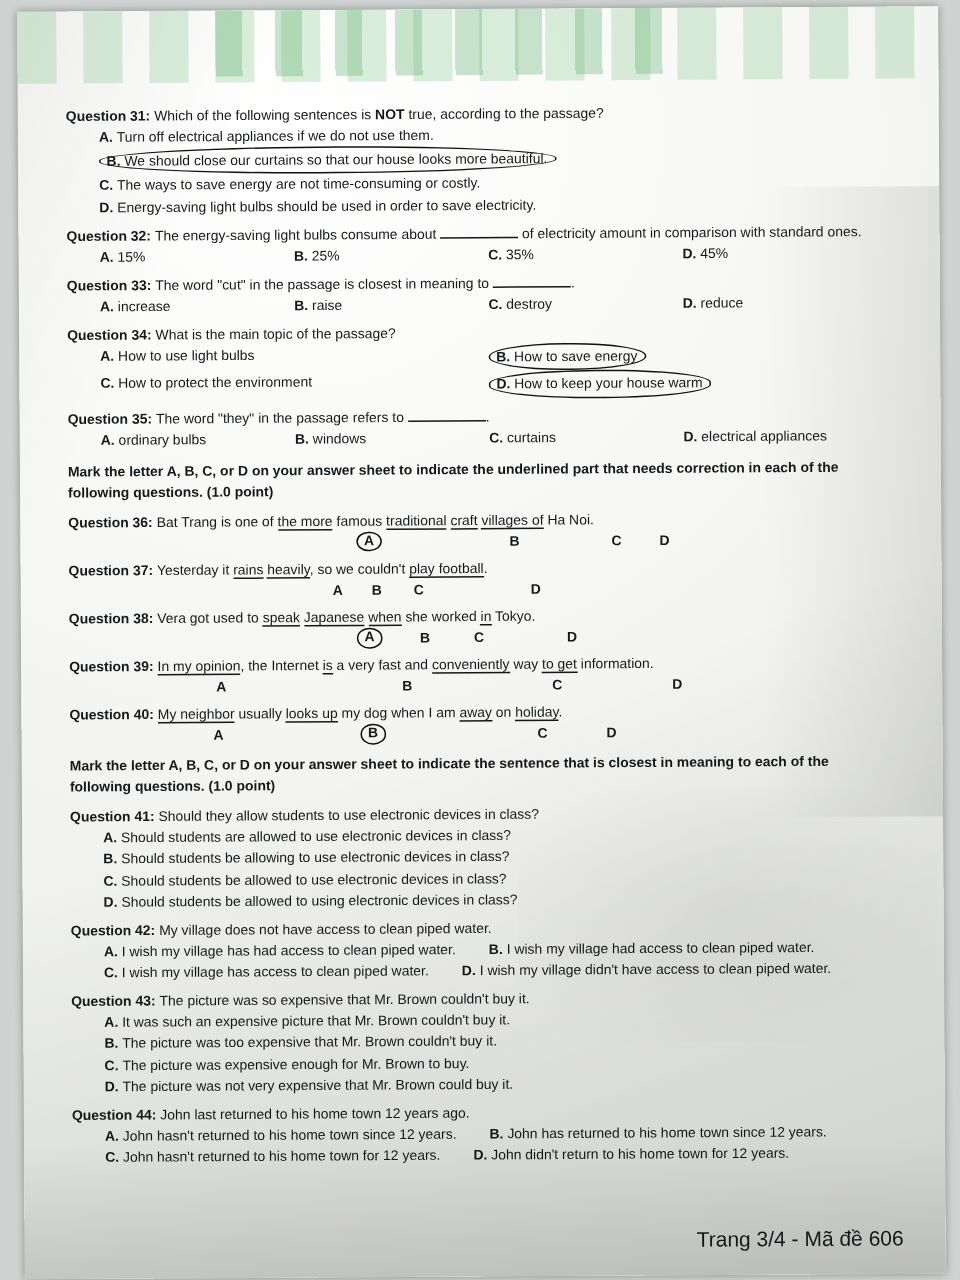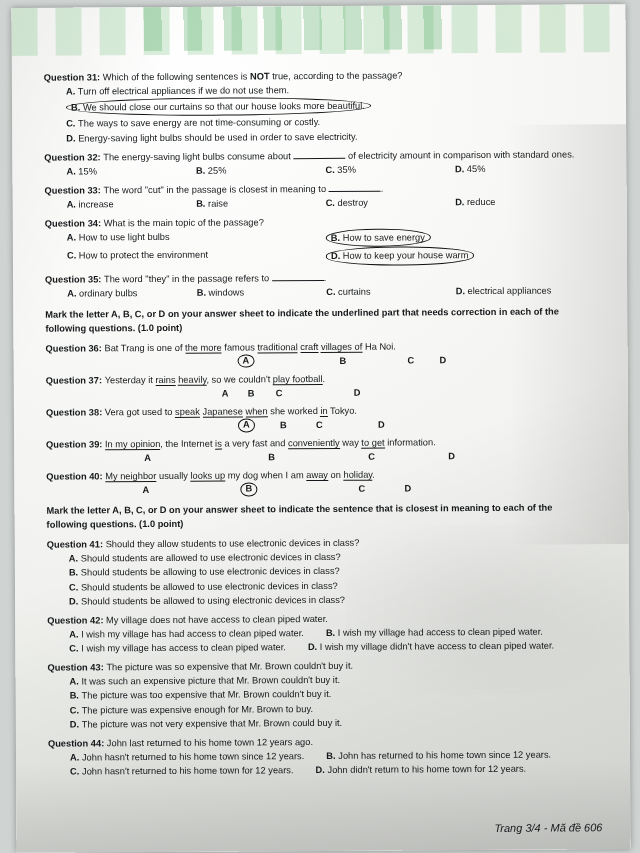--- a/index.html
+++ b/index.html
@@ -68,21 +68,21 @@
   .markers span{font-weight:bold;}
   .circle{
     display:inline-block;border:1.3px solid #111;border-radius:50%;
     padding:0px 4px;line-height:1.25;
   }
   .circ-opt{
     display:inline-block;border:1.4px solid #111;border-radius:48%;
     padding:1px 5px 1px 4px;
   }
   .footer{
-    position:absolute;right:28px;bottom:16px;font-size:11px;font-style:italic;color:#15181a;
+    position:absolute;right:28px;bottom:16px;font-size:14px;color:#15181a;
   }
 </style>
 </head>
 <body>
 
 <div id="sheet">
   <div id="bleed"></div>
   <div id="bleed2"></div>
 
   <div id="content">

